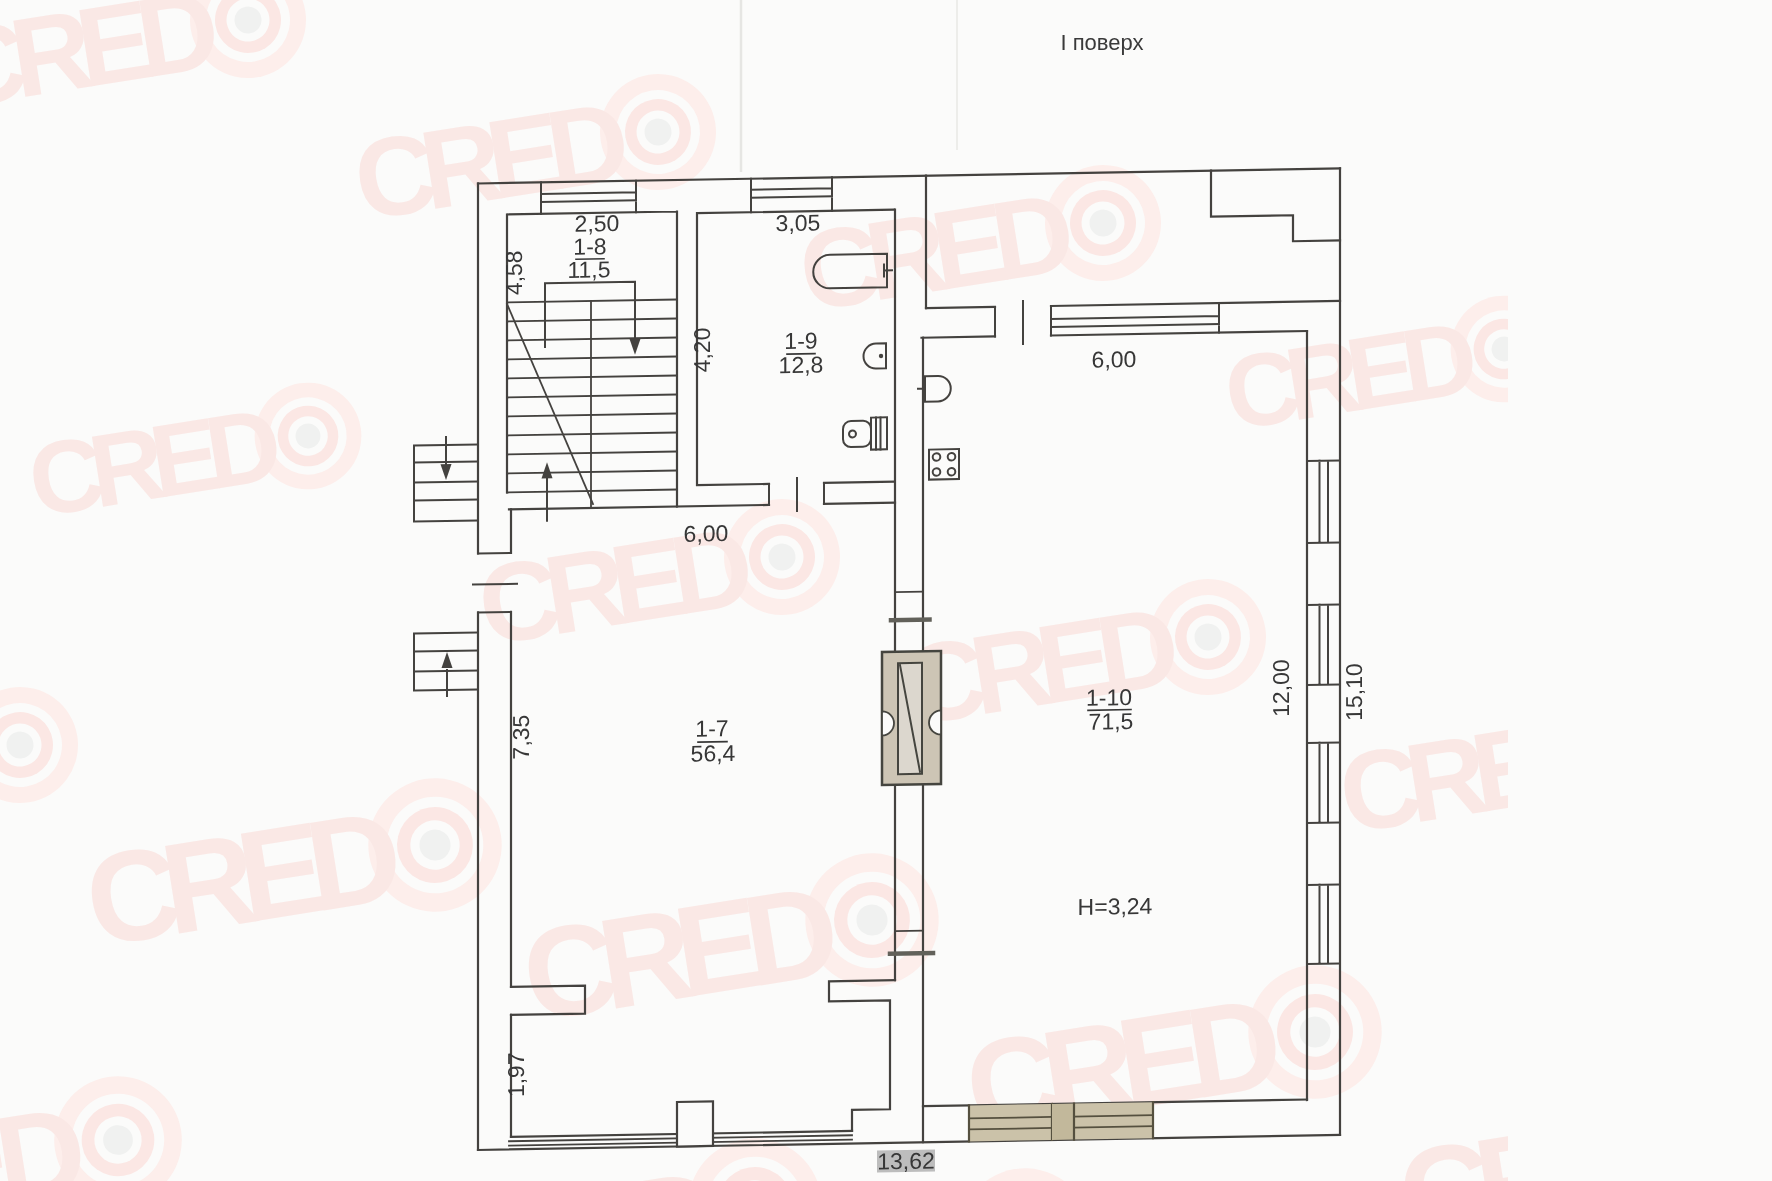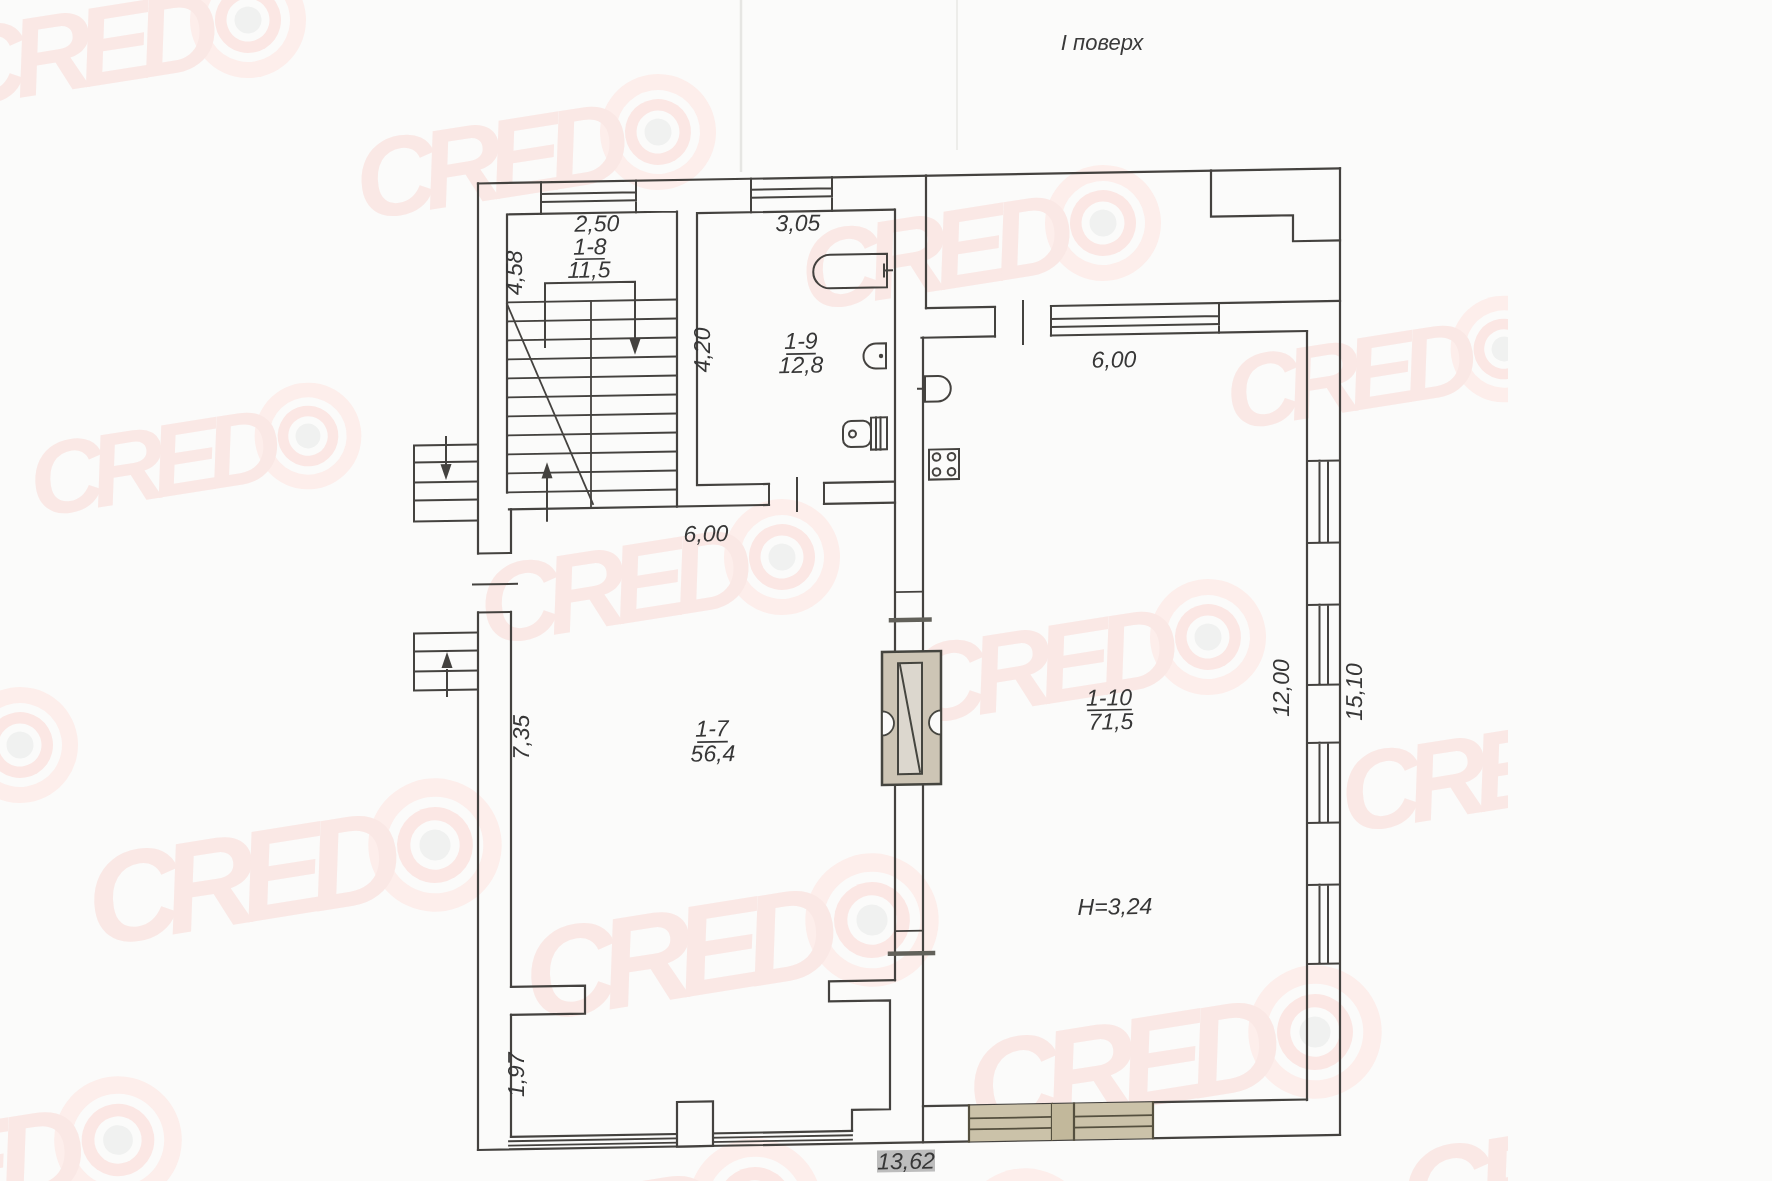--- a/index.html
+++ b/index.html
@@ -1,17 +1,17 @@
 <!DOCTYPE html>
 <html><head>
 <meta charset="utf-8">
 <style>
   html,body{margin:0;padding:0;background:#fbfbfa;}
   #page{position:relative;width:1508px;height:1181px;background:#737373;overflow:hidden;
-        font-family:"Liberation Sans", sans-serif;font-style:italic;}
+        font-family:"Liberation Sans", sans-serif;}
   svg{position:absolute;left:0;top:0;}
   text{font-family:"Liberation Sans", sans-serif;}
 </style>
 </head>
 <body>
 <div id="page">
 <svg width="1772" height="1181" viewBox="0 0 1772 1181">
 
   <rect x="0" y="0" width="1772" height="1181" fill="#fbfbfa"></rect>
 

